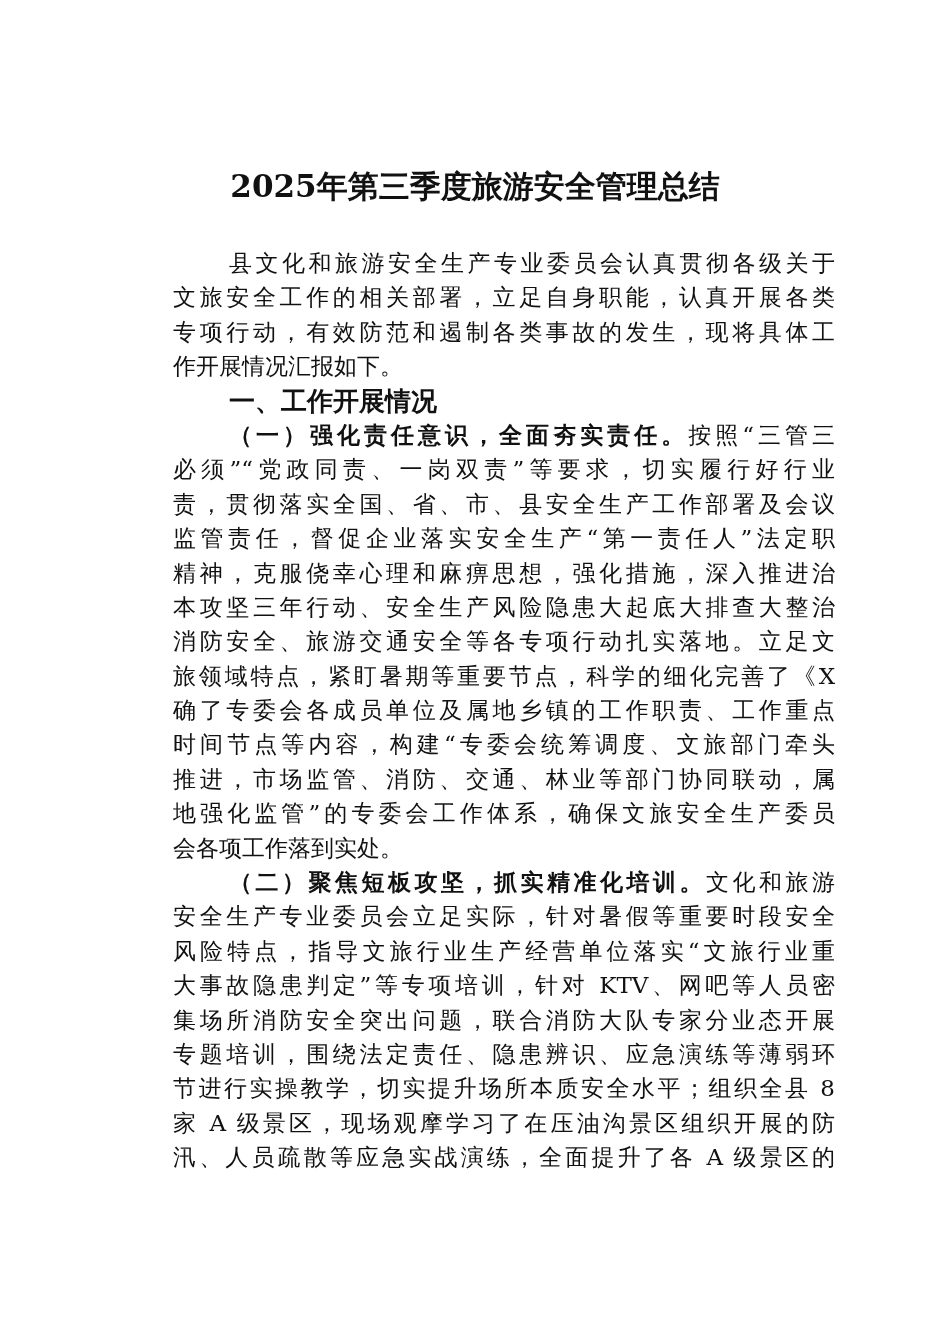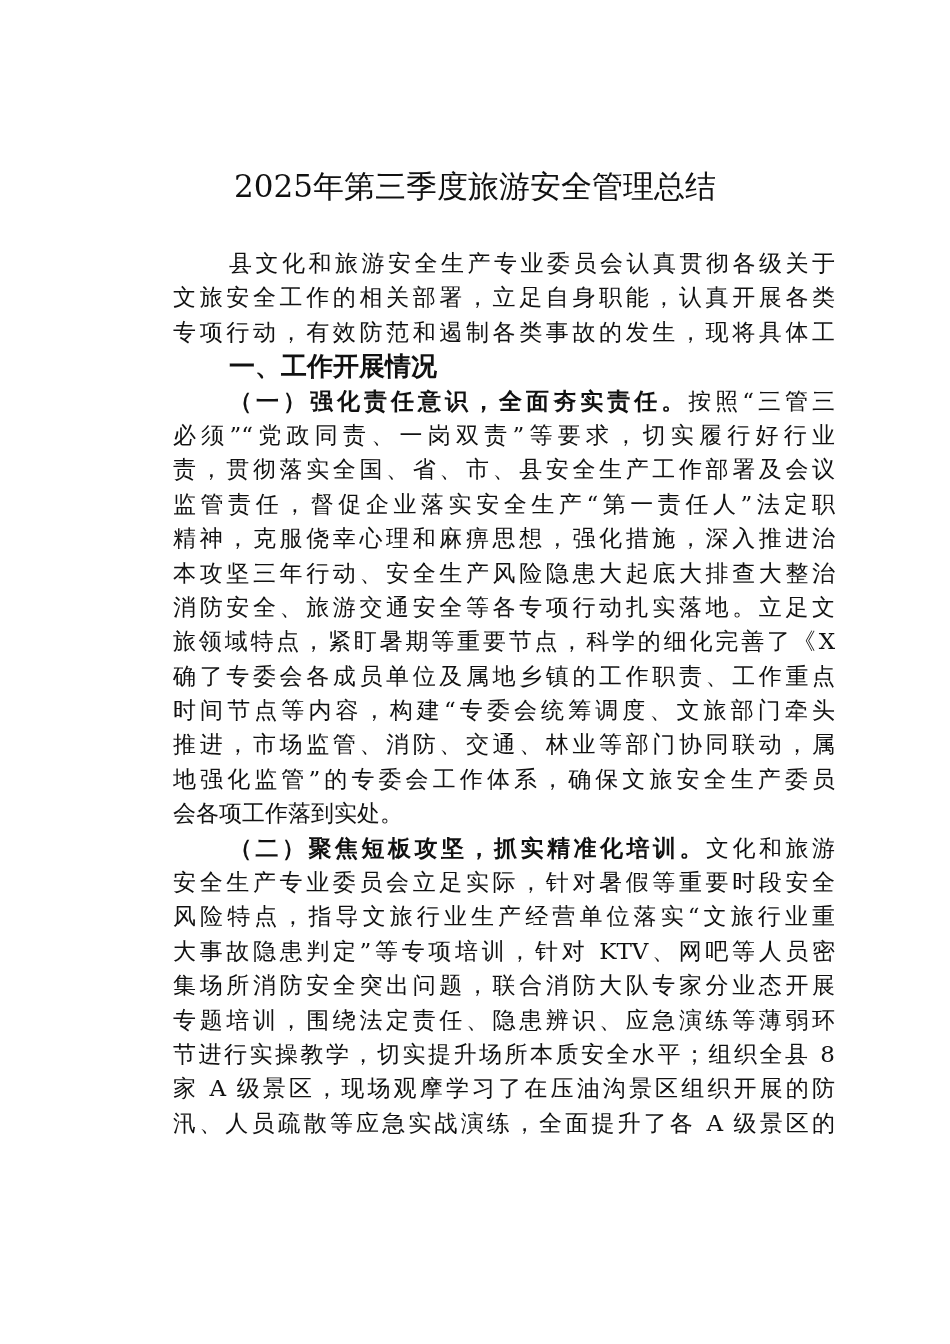--- a/index.html
+++ b/index.html
@@ -1,20 +1,20 @@
 <!DOCTYPE html>
 <html><head>
 <meta charset="utf-8">
 <style>
   html, body { margin: 0; padding: 0; background: #ffffff; }
   body { width: 950px; height: 1344px; position: relative; overflow: hidden;
          font-family: "DejaVu Serif", "Liberation Serif", serif; color: #111; }
   .page { position: absolute; left: 0; top: 0; width: 950px; height: 1344px; }
   .title { position: absolute; top: 164px; left: 0; width: 950px; text-align: center;
-           font-size: 31px; font-weight: normal; letter-spacing: 0px; line-height: 44px;
+           font-size: 31px; font-weight: bold; letter-spacing: 0px; line-height: 44px;
            font-family: "DejaVu Serif", "Liberation Serif", serif; }
   .body { position: absolute; top: 246px; left: 145px; width: 662px; margin-left: 28px; }
   .line { height: 34.4px; line-height: 34.4px; font-size: 23px; white-space: nowrap;
           text-align: justify; text-align-last: justify; letter-spacing: 0; }
   .line.last { text-align-last: left; }
   .indent { padding-left: 56px; }
   .heading { font-family: "DejaVu Sans", "Liberation Sans", sans-serif; font-weight: bold; font-size: 26px; }
   .bold-lead { font-weight: bold; }
 </style>
 </head>
@@ -22,20 +22,21 @@
 
 <div class="page">
   <div class="title">2025年第三季度旅游安全管理总结</div>
 
   <div class="body">
 
     <div>
       <div class="line indent">县文化和旅游安全生产专业委员会认真贯彻各级关于</div>
       <div class="line">文旅安全工作的相关部署，立足自身职能，认真开展各类</div>
       <div class="line">专项行动，有效防范和遏制各类事故的发生，现将具体工</div>
+      <div class="line last">作开展情况汇报如下。</div>
     </div>
 
     <div class="line last indent heading">一、工作开展情况</div>
 
     <div>
       <div class="line indent"><span class="bold-lead">（一）强化责任意识，全面夯实责任。</span><span>按照“三管三</span></div>
       <div class="line">必须”“党政同责、一岗双责”等要求，切实履行好行业</div>
       <div class="line">责，贯彻落实全国、省、市、县安全生产工作部署及会议</div>
       <div class="line">监管责任，督促企业落实安全生产“第一责任人”法定职</div>
       <div class="line">精神，克服侥幸心理和麻痹思想，强化措施，深入推进治</div>

